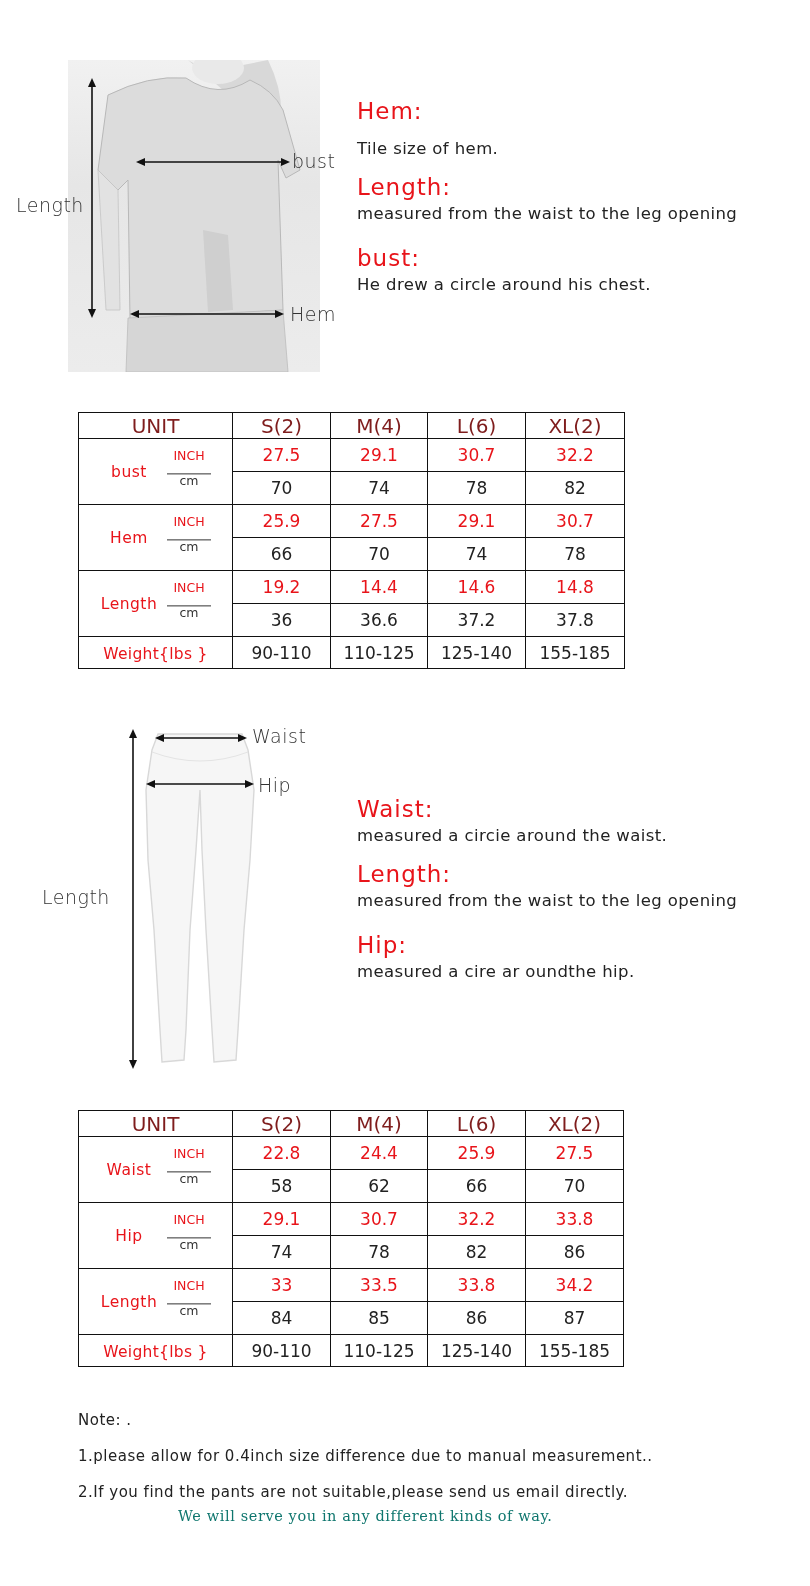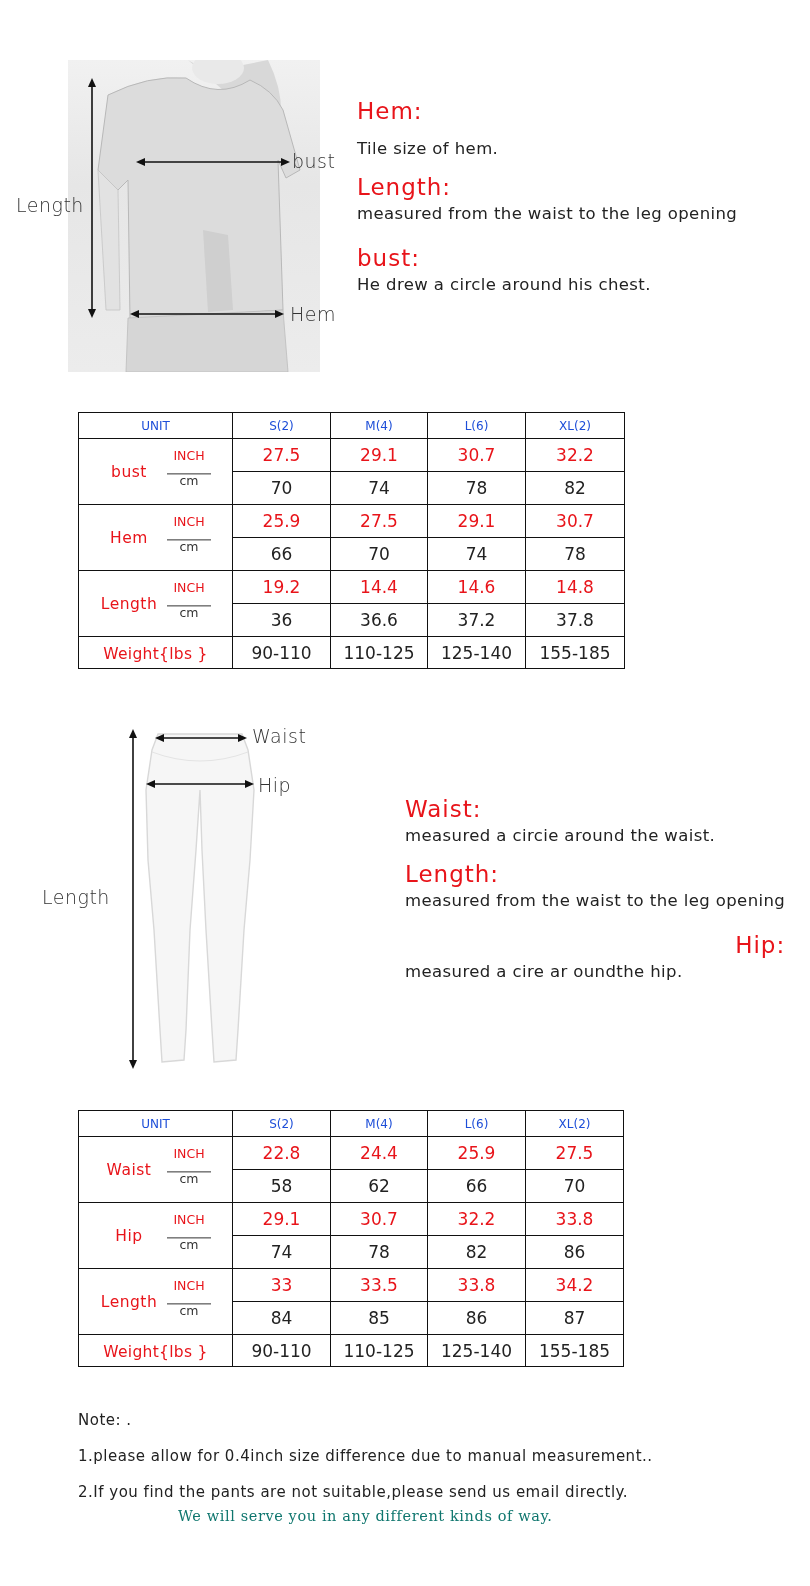--- a/index.html
+++ b/index.html
@@ -32,21 +32,21 @@
   .size-table {
     border-collapse: collapse;
     font-family: "DejaVu Sans", sans-serif;
     table-layout: fixed;
   }
   .size-table td, .size-table th {
     border: 1.5px solid #111;
     text-align: center; vertical-align: middle;
     font-weight: normal; padding: 0;
   }
-  .size-table th { font-size: 12px; color: #1d4ed8; height: 26px; }
+  .size-table th { font-size: 20px; color: #7f1d1d; height: 26px; }
   .size-table td.val { font-size: 17px; height: 33px; }
   .size-table td.val.inch { color: #e8141a; }
   .size-table td.val.cm { color: #222; }
   .size-table td.weight { font-size: 17px; height: 32px; color: #222; }
   .measure-cell { position: relative; }
   .measure-name { position: absolute; left: 0; width: 100px; text-align: center; top: 50%; transform: translateY(-50%); color: #e8141a; font-size: 15.5px; letter-spacing: 0.5px; }
   .unit-frac { position: absolute; left: 88px; top: 50%; transform: translateY(-58%); width: 44px; text-align: center; font-size: 12.5px; line-height: 14px; }
   .unit-inch { color: #e8141a; border-bottom: 1.3px solid #333; display: block; padding-bottom: 10px; }
   .unit-cm { color: #333; display: block; }
   .weight-label { color: #e8141a; font-size: 15.5px; letter-spacing: 0.3px; }
@@ -210,26 +210,26 @@
 </svg>
 <div class="abs dim-label" style="left:252px; top:725px;">Waist</div>
 
 <svg class="abs" style="left:146px; top:777px;" width="108" height="14">
   <line x1="6" y1="7" x2="102" y2="7" stroke="#111" stroke-width="1.6"></line>
   <polygon points="0,7 9,3 9,11" fill="#111"></polygon>
   <polygon points="108,7 99,3 99,11" fill="#111"></polygon>
 </svg>
 <div class="abs dim-label" style="left:258px; top:774px;">Hip</div>
 
-<div class="abs" style="left:357px; top:796px;margin-left:48px;">
+<div class="abs" style="left:357px; top:796px;">
   <div class="def-title">Waist:</div>
   <div class="def-text" style="margin-top:4px;">measured a circie around the waist.</div>
   <div class="def-title" style="margin-top:16px;">Length:</div>
   <div class="def-text" style="margin-top:4px;">measured from the waist to the leg opening</div>
-  <div class="def-title" style="margin-top:22px;text-align:right;">Hip:</div>
+  <div class="def-title" style="margin-top:22px;">Hip:</div>
   <div class="def-text" style="margin-top:4px;">measured a cire ar oundthe hip.</div>
 </div>
 
 <table class="abs size-table" style="left:78px; top:1110px; width:545px;">
   <colgroup>
     <col style="width:154px">
       <col style="width:98px">
       <col style="width:97px">
       <col style="width:98px">
       <col style="width:98px">

